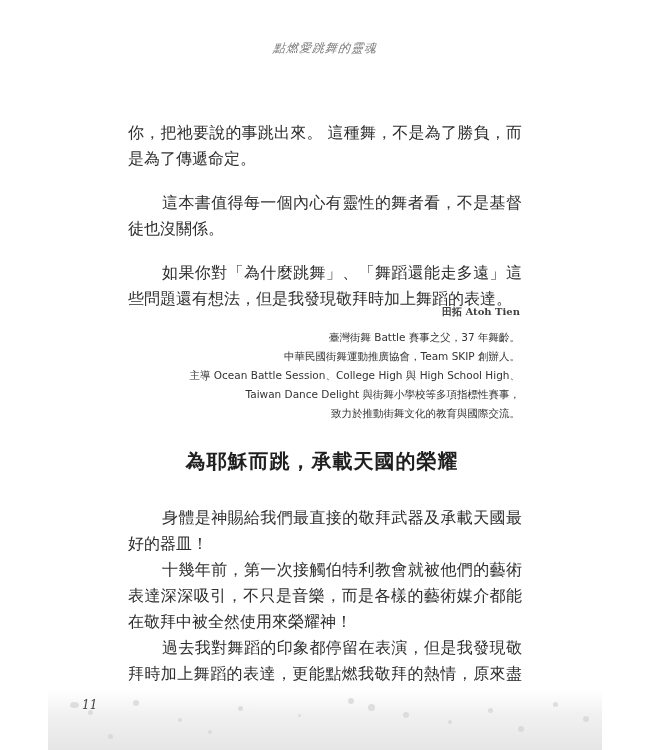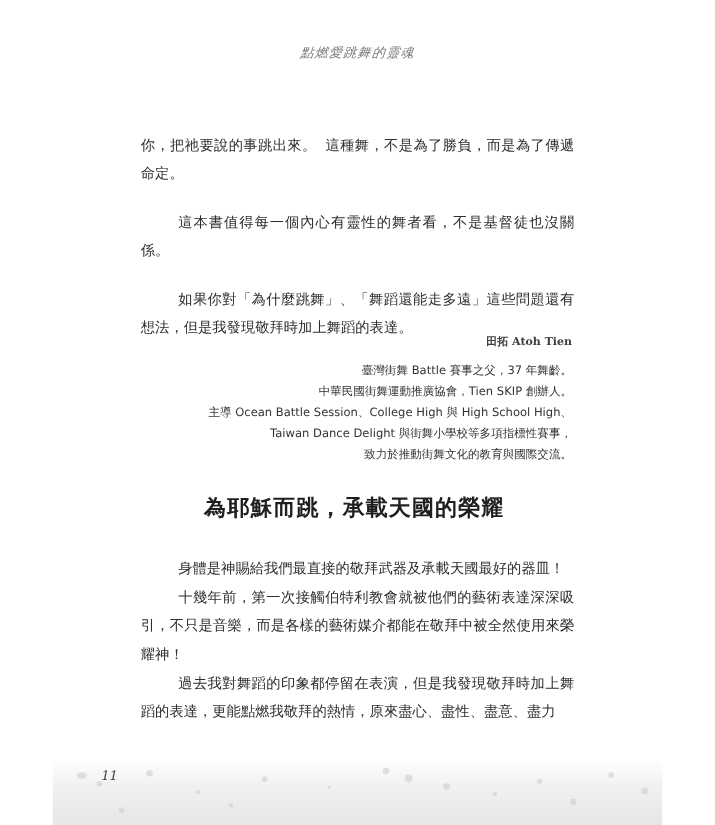--- a/index.html
+++ b/index.html
@@ -26,22 +26,22 @@
       font-size: 12px;
       font-style: italic;
       color: #7a7a7a;
       letter-spacing: 1px;
       transform: skewX(-6deg);
     }
     .body-block {
       position: absolute;
       left: 128px;
       width: 394px;
-      font-family: Liberation Mono, monospace;
-      font-size: 13px;
+      font-family: Liberation Sans, sans-serif;
+      font-size: 16px;
       line-height: 26px;
       color: #2e2e2e;
       text-align: justify;
     }
     .body-block p { margin: 0; }
     .body-block p.indent { text-indent: 34px; }
     .block-1 { top: 120px; }
     .block-1 p + p { margin-top: 18px; }
     .author {
       position: absolute;
@@ -87,21 +87,21 @@
       overflow: hidden;
     }
     .texture .speck {
       position: absolute;
       border-radius: 50%;
       background: #d3d3d3;
       opacity: 0.7;
     }
     .page-number {
       position: absolute;
-      left: 92px;
+      left: 82px;
       top: 698px;
       font-family: "DejaVu Serif", serif;
       font-style: italic;
       font-size: 12px;
       color: #444;
     }
   </style>
 </head>
 <body>
 
@@ -112,21 +112,21 @@
   <div class="body-block block-1">
     <p>你，把祂要說的事跳出來。 這種舞，不是為了勝負，而是為了傳遞命定。</p>
     <p class="indent">這本書值得每一個內心有靈性的舞者看，不是基督徒也沒關係。</p>
     <p class="indent">如果你對「為什麼跳舞」、「舞蹈還能走多遠」這些問題還有想法，但是我發現敬拜時加上舞蹈的表達。</p>
   </div>
 
   <div class="author">
     <div class="author-name">田拓 Atoh Tien</div>
     <div class="author-bio">
       <div>臺灣街舞 Battle 賽事之父，37 年舞齡。</div>
-      <div>中華民國街舞運動推廣協會，Tien SKIP 創辦人。</div>
+      <div>中華民國街舞運動推廣協會，Team SKIP 創辦人。</div>
       <div>主導 Ocean Battle Session、College High 與 High School High、</div>
       <div>Taiwan Dance Delight 與街舞小學校等多項指標性賽事，</div>
       <div>致力於推動街舞文化的教育與國際交流。</div>
     </div>
   </div>
 
   <h2 class="section-heading">為耶穌而跳，承載天國的榮耀</h2>
 
   <div class="body-block block-2">
     <p class="indent">身體是神賜給我們最直接的敬拜武器及承載天國最好的器皿！</p>

